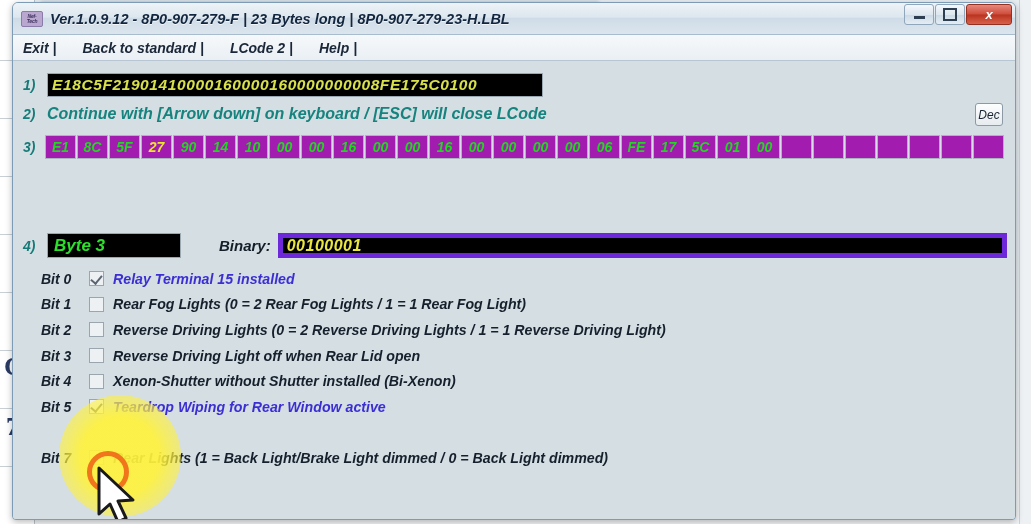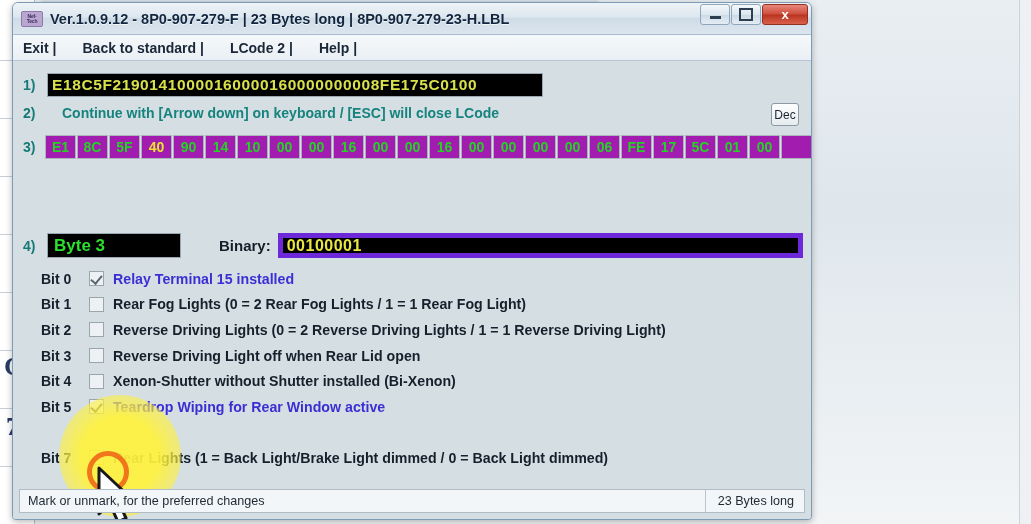--- a/index.html
+++ b/index.html
@@ -37,27 +37,28 @@
     position: absolute; left: 300px; top: 8px; width: 300px; height: 56px;
     background: rgba(140,165,190,.25);
     border-radius: 50% 50% 10% 10%;
     filter: blur(2px);
   }
 
   
   #lcode-window {
     position: absolute;
     left: 12px; top: 2px;
-    width: 800px; height: 518px;
+    width: 1004px; height: 518px;
     background: #d4dee3;
     border: 1px solid #7d9bb5;
     border-radius: 6px 6px 4px 4px;
     box-shadow: 0 0 0 1px rgba(255,255,255,.55) inset, 0 2px 7px rgba(0,0,0,.28);
     box-sizing: border-box;
     overflow: hidden;
+    font-style: italic;
   }
 
   
   #title-bar {
     position: relative;
     height: 32px;
     background: linear-gradient(to bottom, #eef3f7 0%, #dde7ef 45%, #cfdce7 50%, #dbe5ee 100%);
     border-bottom: 1px solid #a9bccd;
     display: flex; align-items: center;
     padding-left: 8px;
@@ -150,21 +151,21 @@
     font-family: "Liberation Sans", sans-serif;
   }
 
   
   #row2 {
     position: absolute; left: 10px; top: 44px; right: 8px;
     display: flex; align-items: center;
   }
   #row2 .row-num { width: 24px; }
   #hint-text {
-    color: #16837e; font-weight: bold; font-size: 14px; white-space: nowrap; margin-left: 15px;
+    color: #16837e; font-weight: bold; font-size: 16px; white-space: nowrap;
   }
   #search-wrap {
     position: absolute; right: 34px; top: -2px;
     display: flex; align-items: center;
   }
   #search-input {
     width: 148px; height: 23px;
     background: #000; border: 1px solid #9aa8b2;
     color: #2ed9d9; font-weight: bold; font-size: 15px;
     display: flex; align-items: center; padding-left: 4px;
@@ -370,21 +371,21 @@
       <span id="hint-text">Continue with [Arrow down] on keyboard / [ESC] will close LCode</span>
       <div id="dec-button">Dec</div>
     </div>
 
     <div id="row3">
       <span class="row-num">3)</span>
       <div id="byte-grid">
           <div class="byte-cell">E1</div>
           <div class="byte-cell">8C</div>
           <div class="byte-cell">5F</div>
-          <div class="byte-cell selected">40</div>
+          <div class="byte-cell selected">27</div>
           <div class="byte-cell">90</div>
           <div class="byte-cell">14</div>
           <div class="byte-cell">10</div>
           <div class="byte-cell">00</div>
           <div class="byte-cell">00</div>
           <div class="byte-cell">16</div>
           <div class="byte-cell">00</div>
           <div class="byte-cell">00</div>
           <div class="byte-cell">16</div>
           <div class="byte-cell">00</div>
@@ -456,19 +457,15 @@
           <span class="bit-text">Rear Lights (1 = Back Light/Brake Light dimmed / 0 = Back Light dimmed)</span>
         </div>
       </div>
 
     <div id="spotlight"></div>
     <div id="click-ring"></div>
     <svg id="mouse-cursor" viewBox="0 0 44 62">
       <polygon points="2,2 2,48 13,38 21,56 29,52 21,35 36,34" fill="#ffffff" stroke="#1a1a1a" stroke-width="3" stroke-linejoin="round"></polygon>
     </svg>
 
-    <div id="status-bar">
-      <div id="status-left">Mark or unmark, for the preferred changes</div>
-      <div id="status-right">23 Bytes long</div>
-    </div>
 
   </div>
 </div>
 
 </body></html>

